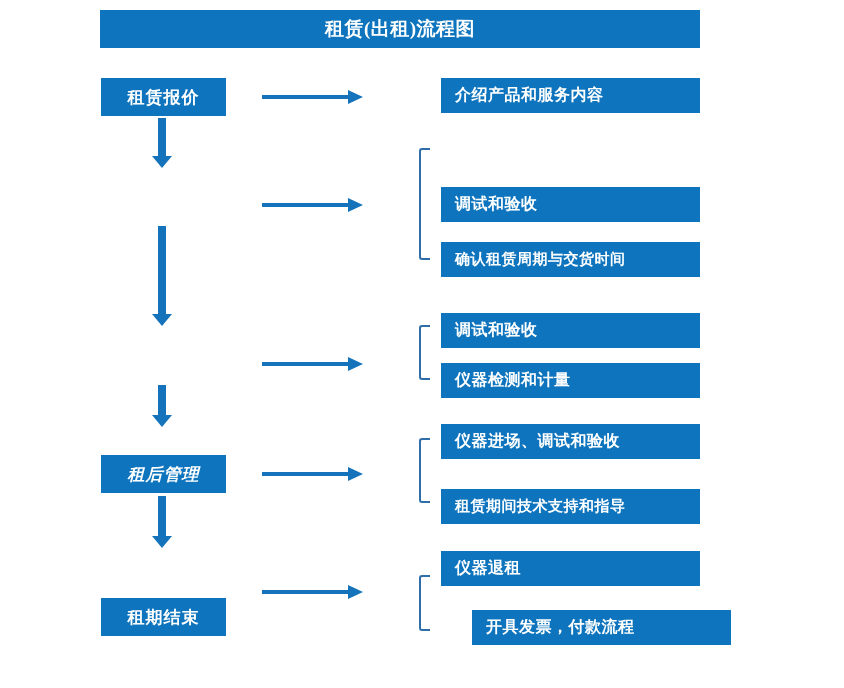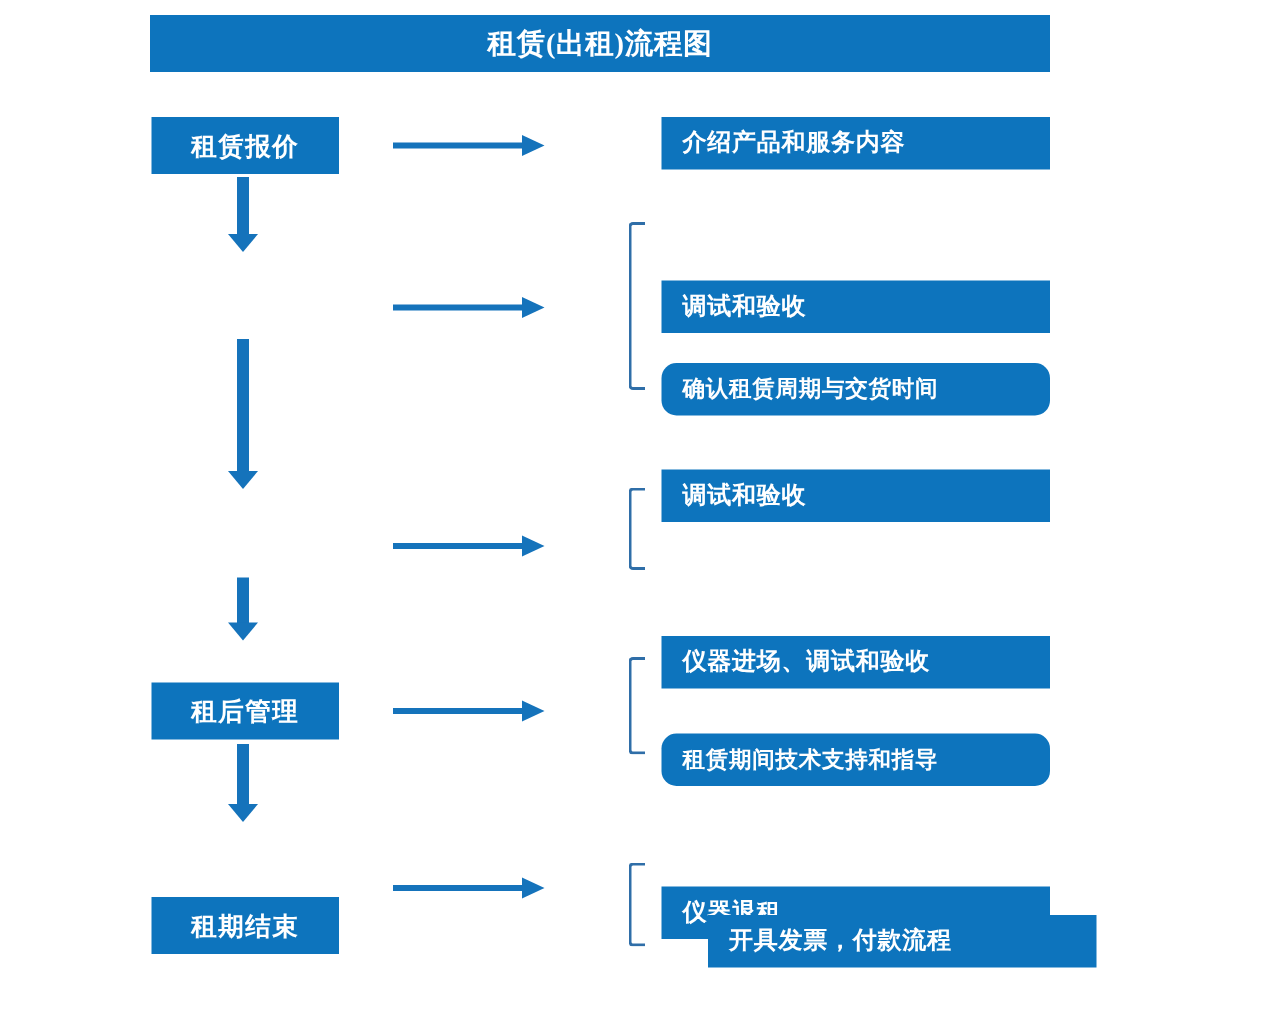--- a/index.html
+++ b/index.html
@@ -41,21 +41,21 @@
     left:441px;width:259px;height:35px;
     background:var(--brand,#0d74bd);
     color:#ffffff;
     display:flex;align-items:center;
     padding-left:14px;
     box-sizing:border-box;
     font-size:16px;font-weight:bold;
     font-family:"Liberation Serif","DejaVu Serif",serif;
     letter-spacing:.5px;
   }
-  .detail-box.narrow-text{font-size:15px;border-radius:10px;}
+  .detail-box.narrow-text{font-size:15px;}
 
   
   .h-arrow{position:absolute;left:262px;width:101px;height:14px;}
   .h-arrow .shaft{
     position:absolute;left:0;top:5px;width:89px;height:4px;
     background:#1573bb;
   }
   .h-arrow .head{
     position:absolute;left:86px;top:0;
     width:0;height:0;
@@ -88,21 +88,21 @@
   }
 </style>
 </head>
 <body>
 
 <div id="canvas">
 
   <div class="title-bar">租赁(出租)流程图</div>
 
   <div class="stage-box" id="stage-0" style="top: 78px;">租赁报价</div>
-  <div class="stage-box" id="stage-3" style="top: 455px;">租后管理</div>
+  <div class="stage-box" id="stage-3" style="top: 455px; font-style: italic;">租后管理</div>
   <div class="stage-box" id="stage-4" style="top: 598px;">租期结束</div>
 
   <div class="v-arrow" id="varrow-0" style="top: 118px; height: 50px;">
     <div class="shaft" style="height: 39px; background: rgb(21, 115, 187);"></div>
     <div class="head" style="top: 38px; border-top-color: rgb(21, 115, 187);"></div>
   </div>
   <div class="v-arrow" id="varrow-1" style="top: 226px; height: 100px;">
     <div class="shaft" style="height: 89px; background: rgb(21, 115, 187);"></div>
     <div class="head" style="top: 88px; border-top-color: rgb(21, 115, 187);"></div>
   </div>
@@ -138,18 +138,19 @@
 
   <div class="bracket" id="bracket-0" style="top: 148px; height: 112px; border-color: rgb(47, 110, 168);"></div>
   <div class="bracket" id="bracket-1" style="top: 325px; height: 55px; border-color: rgb(47, 110, 168);"></div>
   <div class="bracket" id="bracket-2" style="top: 438px; height: 65px; border-color: rgb(47, 110, 168);"></div>
   <div class="bracket" id="bracket-3" style="top: 575px; height: 56px; border-color: rgb(47, 110, 168);"></div>
 
   <div class="detail-box" id="detail-0" style="top: 78px;">介绍产品和服务内容</div>
   <div class="detail-box" id="detail-2" style="top: 187px;">调试和验收</div>
   <div class="detail-box narrow-text" id="detail-3" style="top: 242px;">确认租赁周期与交货时间</div>
   <div class="detail-box" id="detail-4" style="top: 313px;">调试和验收</div>
+  <div class="detail-box" id="detail-5" style="top: 363px;">仪器检测和计量</div>
   <div class="detail-box" id="detail-6" style="top: 424px;">仪器进场、调试和验收</div>
   <div class="detail-box narrow-text" id="detail-7" style="top: 489px;">租赁期间技术支持和指导</div>
-  <div class="detail-box" id="detail-8" style="top: 591px;">仪器退租</div>
+  <div class="detail-box" id="detail-8" style="top: 551px;">仪器退租</div>
   <div class="detail-box" id="detail-9" style="top: 610px; margin-left: 31px;">开具发票，付款流程</div>
 
 </div>
 
 </body></html>

